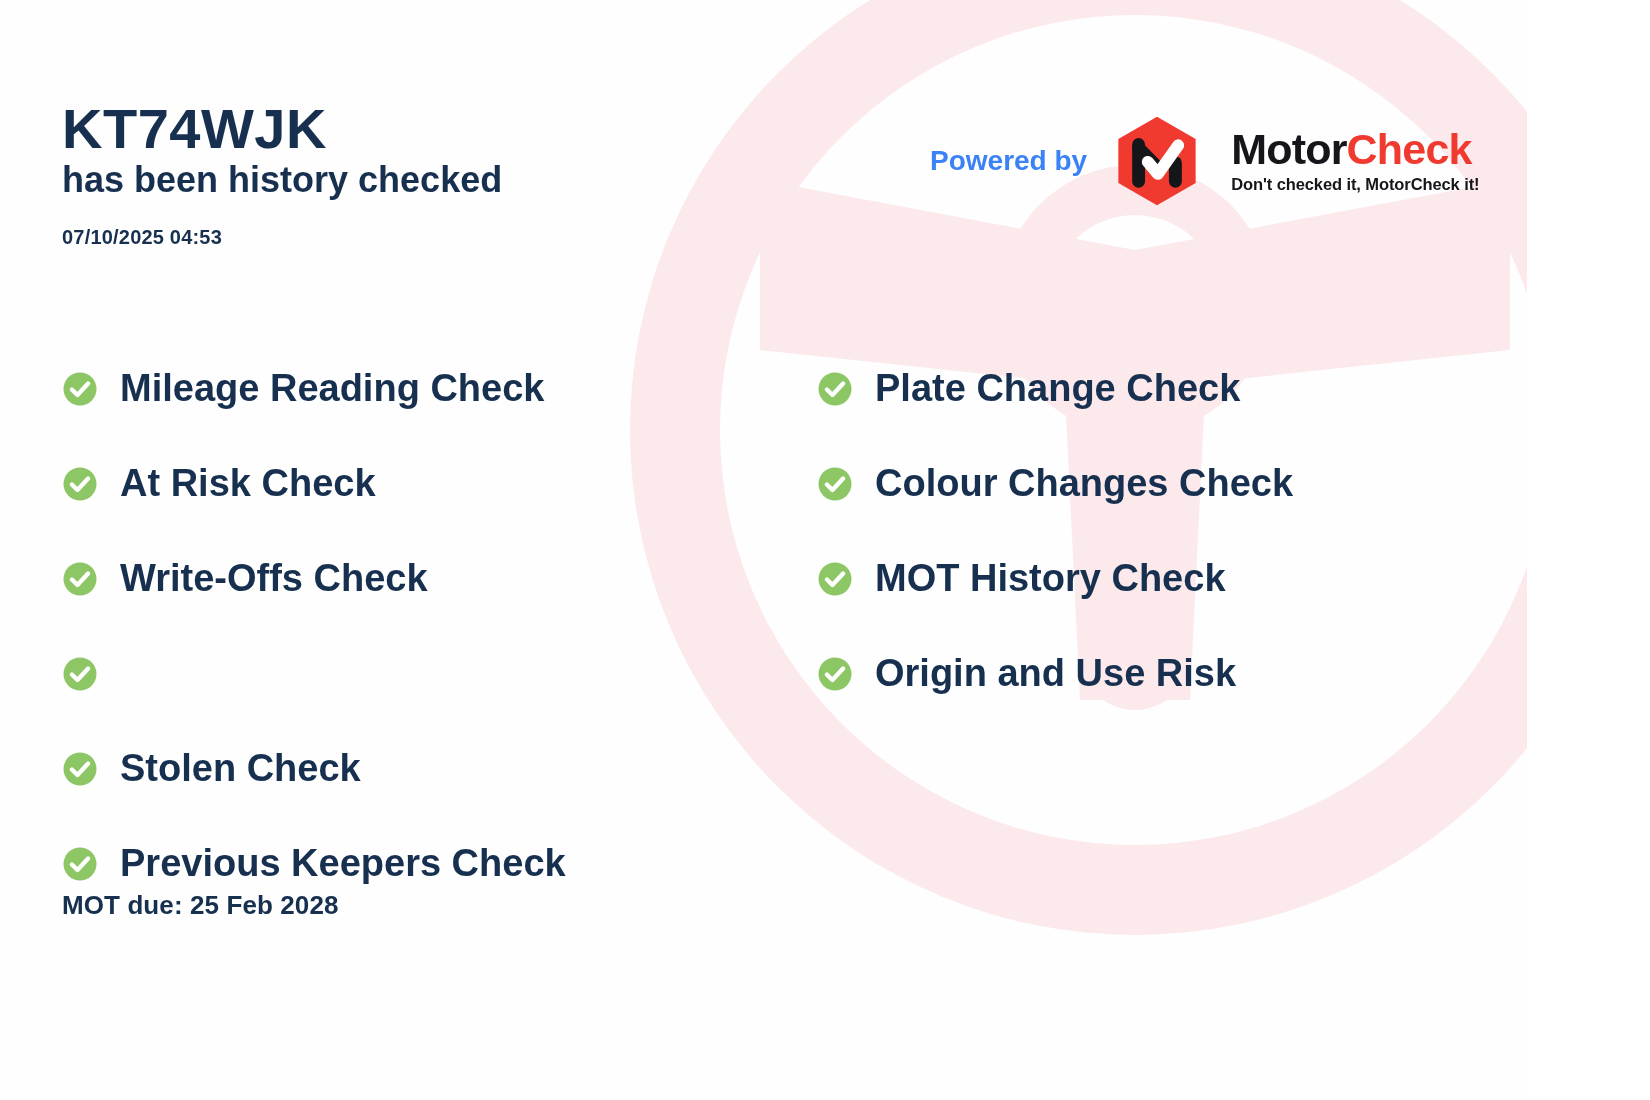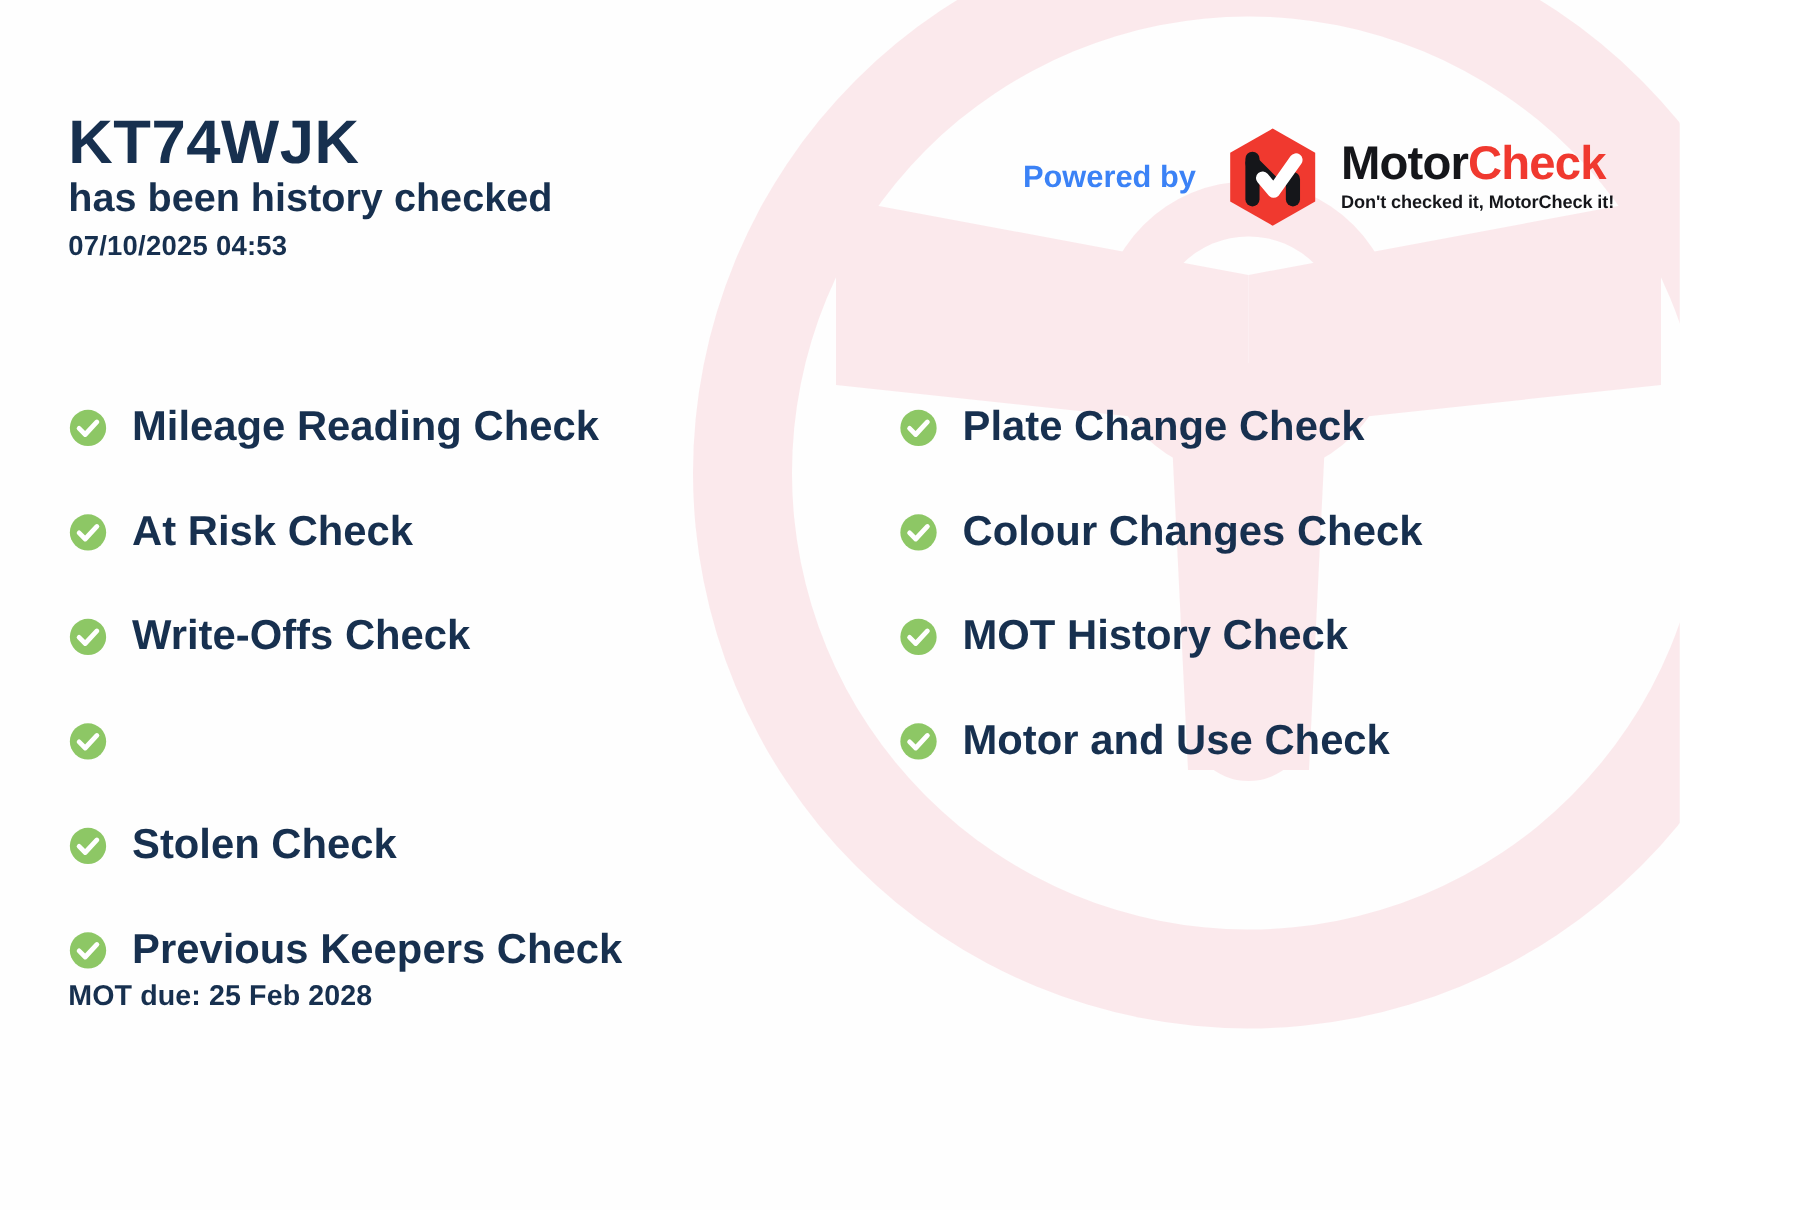--- a/index.html
+++ b/index.html
@@ -49,24 +49,24 @@
   }
   .headline {
     font-size:36px;
     font-weight:700;
     color:#17304f;
     line-height:1.18;
     margin-top:2px;
     white-space:nowrap;
   }
   .timestamp {
-    font-size:25px;
-    font-weight:700;
-    color:#17304f;
-    margin-top:8px;
+    font-size:20px;
+    font-weight:700;
+    color:#17304f;
+    margin-top:24px;
     letter-spacing:0.2px;
     white-space:nowrap;
   }
 
   
   .powered-wrap {
     position:absolute;
     left:930px; top:115px;
     display:flex;
     align-items:center;
@@ -74,21 +74,21 @@
   }
   .powered-label {
     font-size:28px;
     font-weight:700;
     color:#3b82f6;
     white-space:nowrap;
   }
   .logo-lockup {
     display:flex;
     align-items:center;
-    gap:16px;
+    gap:28px;
   }
   .logo-mark { width:92px; height:92px; display:block; flex:none; }
   .logo-text-block { display:flex; flex-direction:column; justify-content:center; }
   .logo-wordmark {
     font-size:43px;
     font-weight:700;
     line-height:1;
     letter-spacing:-0.8px;
     white-space:nowrap;
   }
@@ -267,21 +267,21 @@
               <circle cx="12" cy="12" r="11" fill="#8dc765"></circle>
               <path d="M6.6 12.3 L10.3 16 L17.4 8.4" stroke="#ffffff" stroke-width="2.9" stroke-linecap="round" stroke-linejoin="round" fill="none"></path>
             </svg>
             <span class="check-label">MOT History Check</span>
           </div>
           <div class="check-item">
             <svg class="check-icon" viewBox="0 0 24 24" aria-hidden="true">
               <circle cx="12" cy="12" r="11" fill="#8dc765"></circle>
               <path d="M6.6 12.3 L10.3 16 L17.4 8.4" stroke="#ffffff" stroke-width="2.9" stroke-linecap="round" stroke-linejoin="round" fill="none"></path>
             </svg>
-            <span class="check-label">Motor and Use Check</span>
+            <span class="check-label">Origin and Use Risk</span>
           </div>
         </div>
 
     </div>
 
     <div class="mot-due">MOT due: 25 Feb 2028</div>
 
   </div>
 </div>
 

